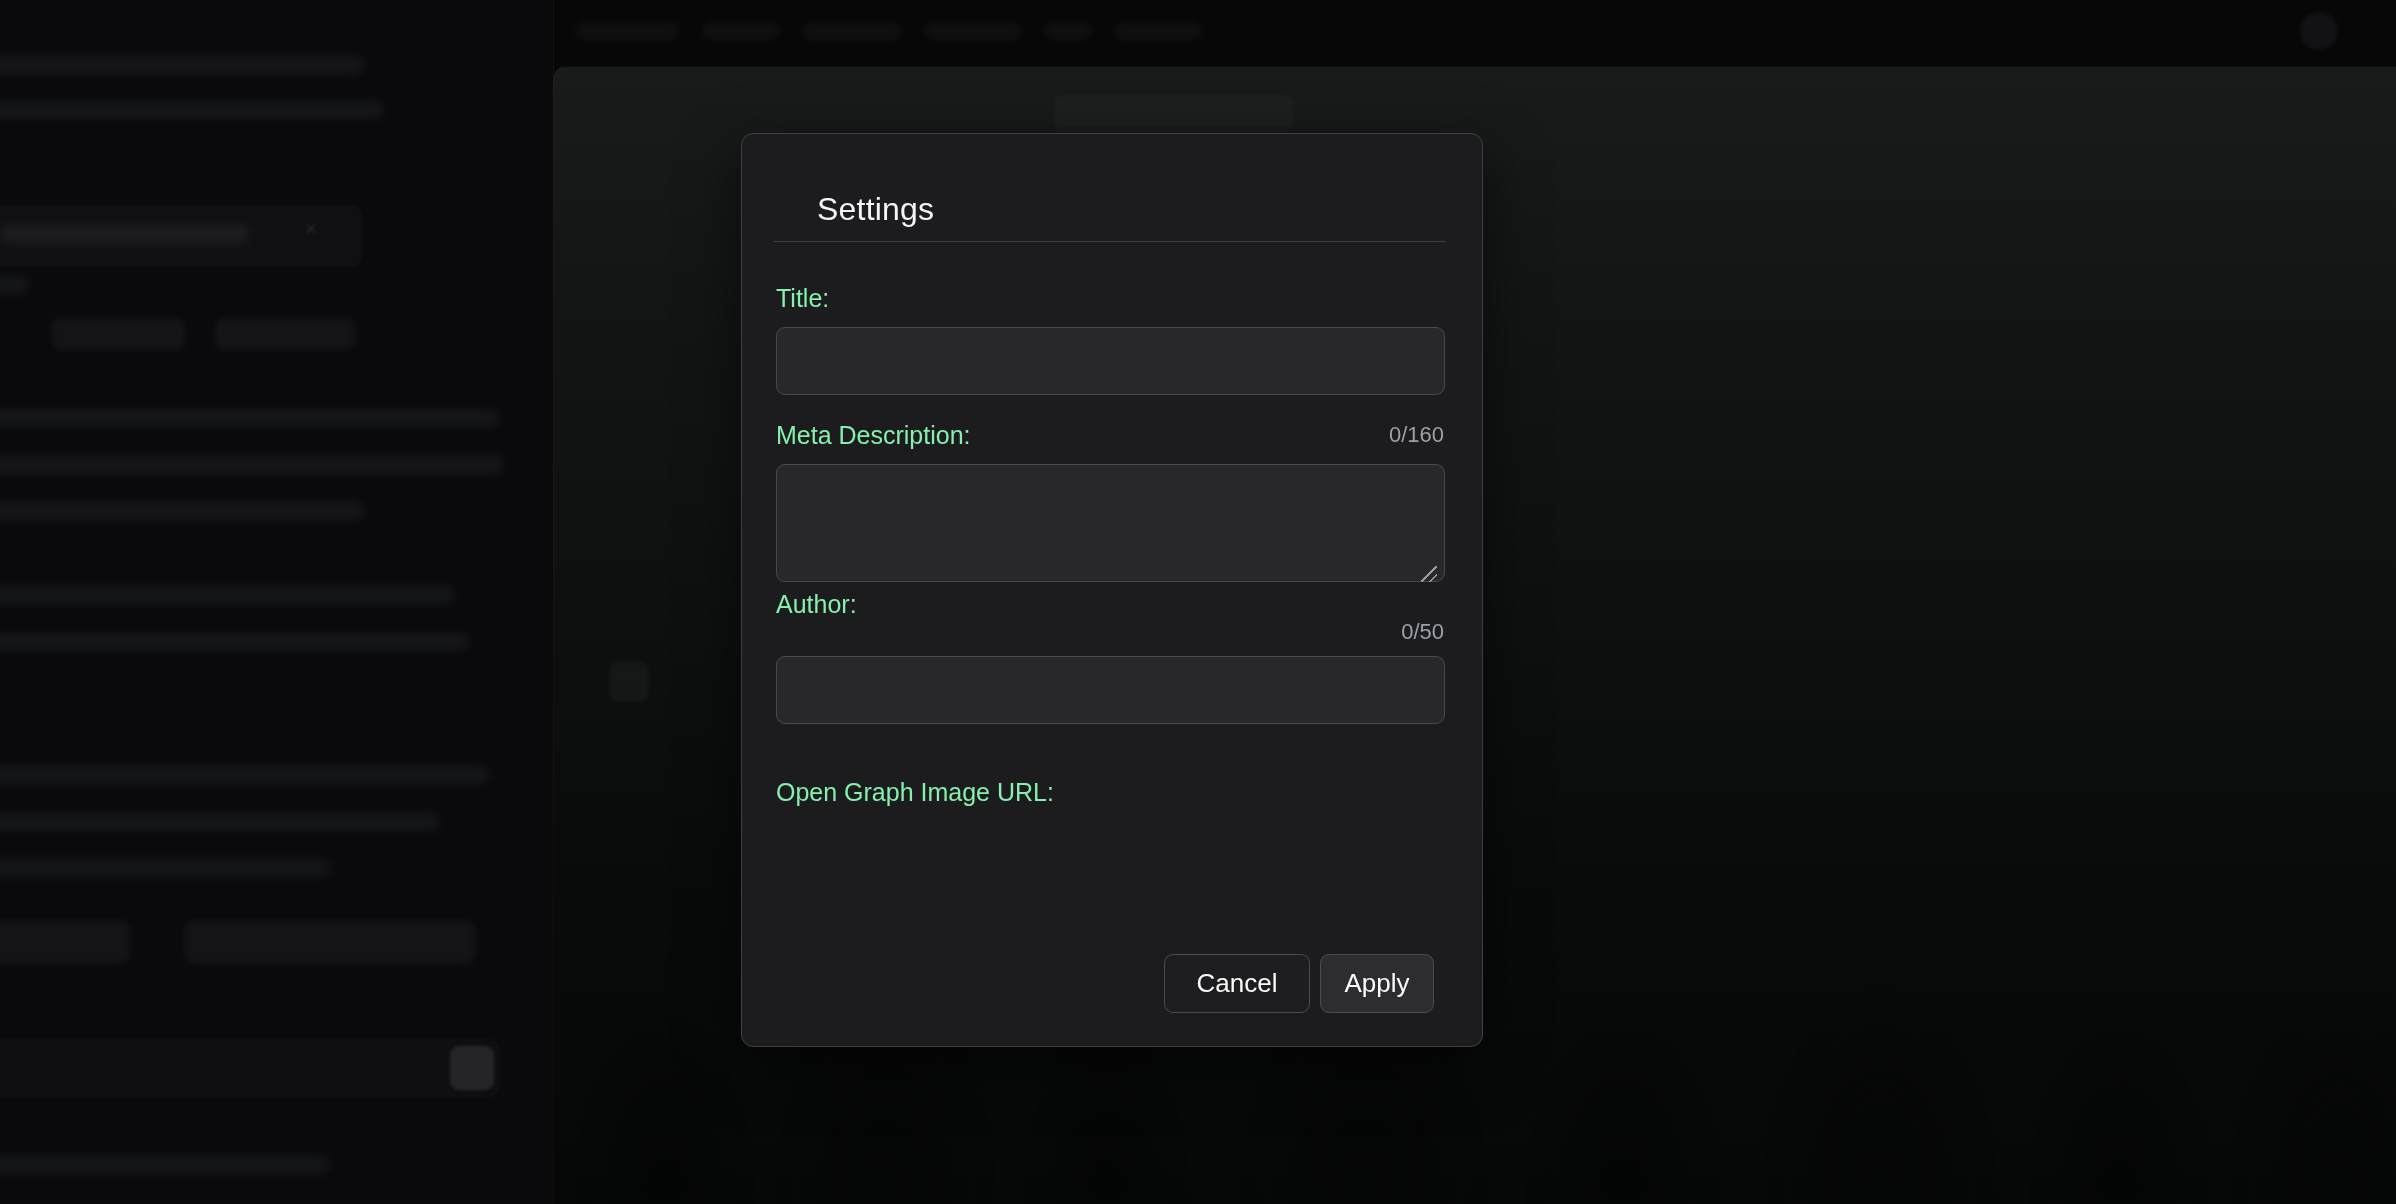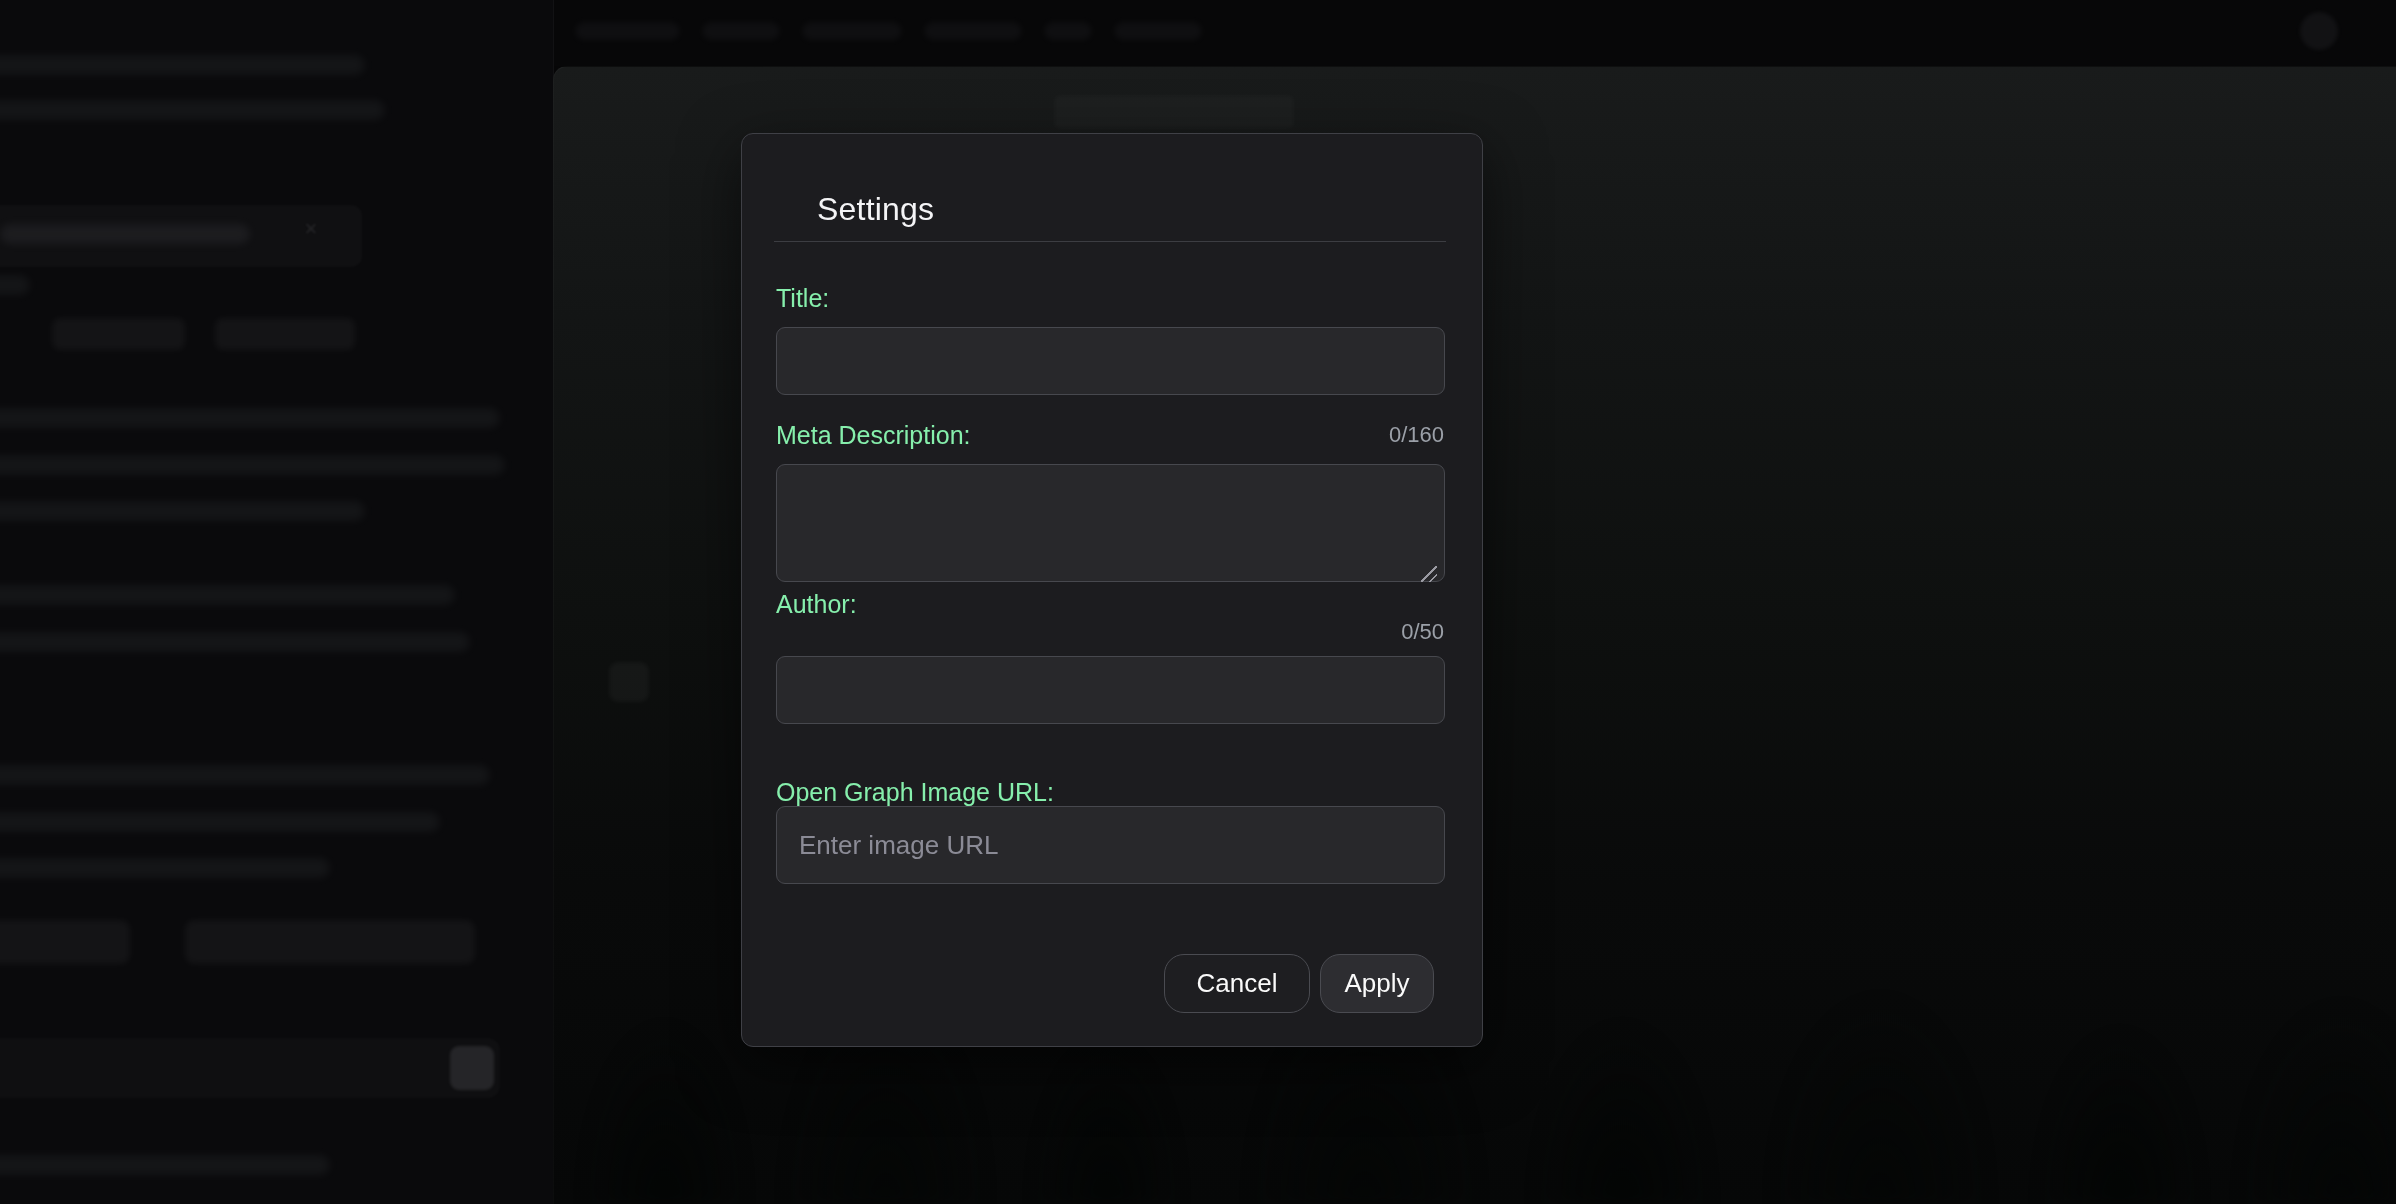--- a/index.html
+++ b/index.html
@@ -51,21 +51,21 @@
   .m-input{position:absolute;left:34px;width:669px;background:#28282b;border:1px solid #47484e;border-radius:9px;
     color:#e6e6ea;font-size:26px;padding:0 22px;font-family:"Liberation Sans",sans-serif;outline:none;}
   .m-input::placeholder{color:#8b8b96;opacity:1;}
   textarea.m-input{resize:none;padding:14px 22px;}
   .resize-glyph{position:absolute;left:679px;top:432px;width:16px;height:16px;pointer-events:none;
     background:
       linear-gradient(135deg,transparent 46%,#9a9aa2 46%,#9a9aa2 54%,transparent 54%),
       linear-gradient(135deg,transparent 72%,#9a9aa2 72%,#9a9aa2 80%,transparent 80%);}
   .m-help{position:absolute;left:34px;top:763px;width:676px;font-size:23px;color:#84848c;}
 
-  .m-btn{position:absolute;top:820px;height:59px;border-radius:20px;border:1px solid #4a4b51;
+  .m-btn{position:absolute;top:820px;height:59px;border-radius:9px;border:1px solid #4a4b51;
     font-family:"Liberation Sans",sans-serif;font-size:26px;color:#fafafa;cursor:pointer;}
   #btn-cancel{left:422px;width:146px;background:#1e1e21;}
   #btn-apply{left:578px;width:114px;background:#2d2d31;}
 </style>
 </head>
 <body>
 
 <div id="app">
 
   <div id="topbar">
@@ -131,17 +131,16 @@
   <div class="m-label" style="top:287px;">Meta Description:</div>
   <div class="m-counter" style="top:288px;">0/160</div>
   <textarea class="m-input" style="top: 330px; height: 118px;"></textarea>
   <div class="resize-glyph"></div>
 
   <div class="m-label" style="top:456px;">Author:</div>
   <div class="m-counter" style="top:485px;">0/50</div>
   <input class="m-input" style="top: 522px; height: 68px;" value="">
 
   <div class="m-label" style="top:644px;">Open Graph Image URL:</div>
-  <input class="m-input" style="top: 672px; height: 78px;" placeholder="Enter image URL">
 
   <button class="m-btn" id="btn-cancel">Cancel</button>
   <button class="m-btn" id="btn-apply">Apply</button>
 </div>
 
 </body></html>

